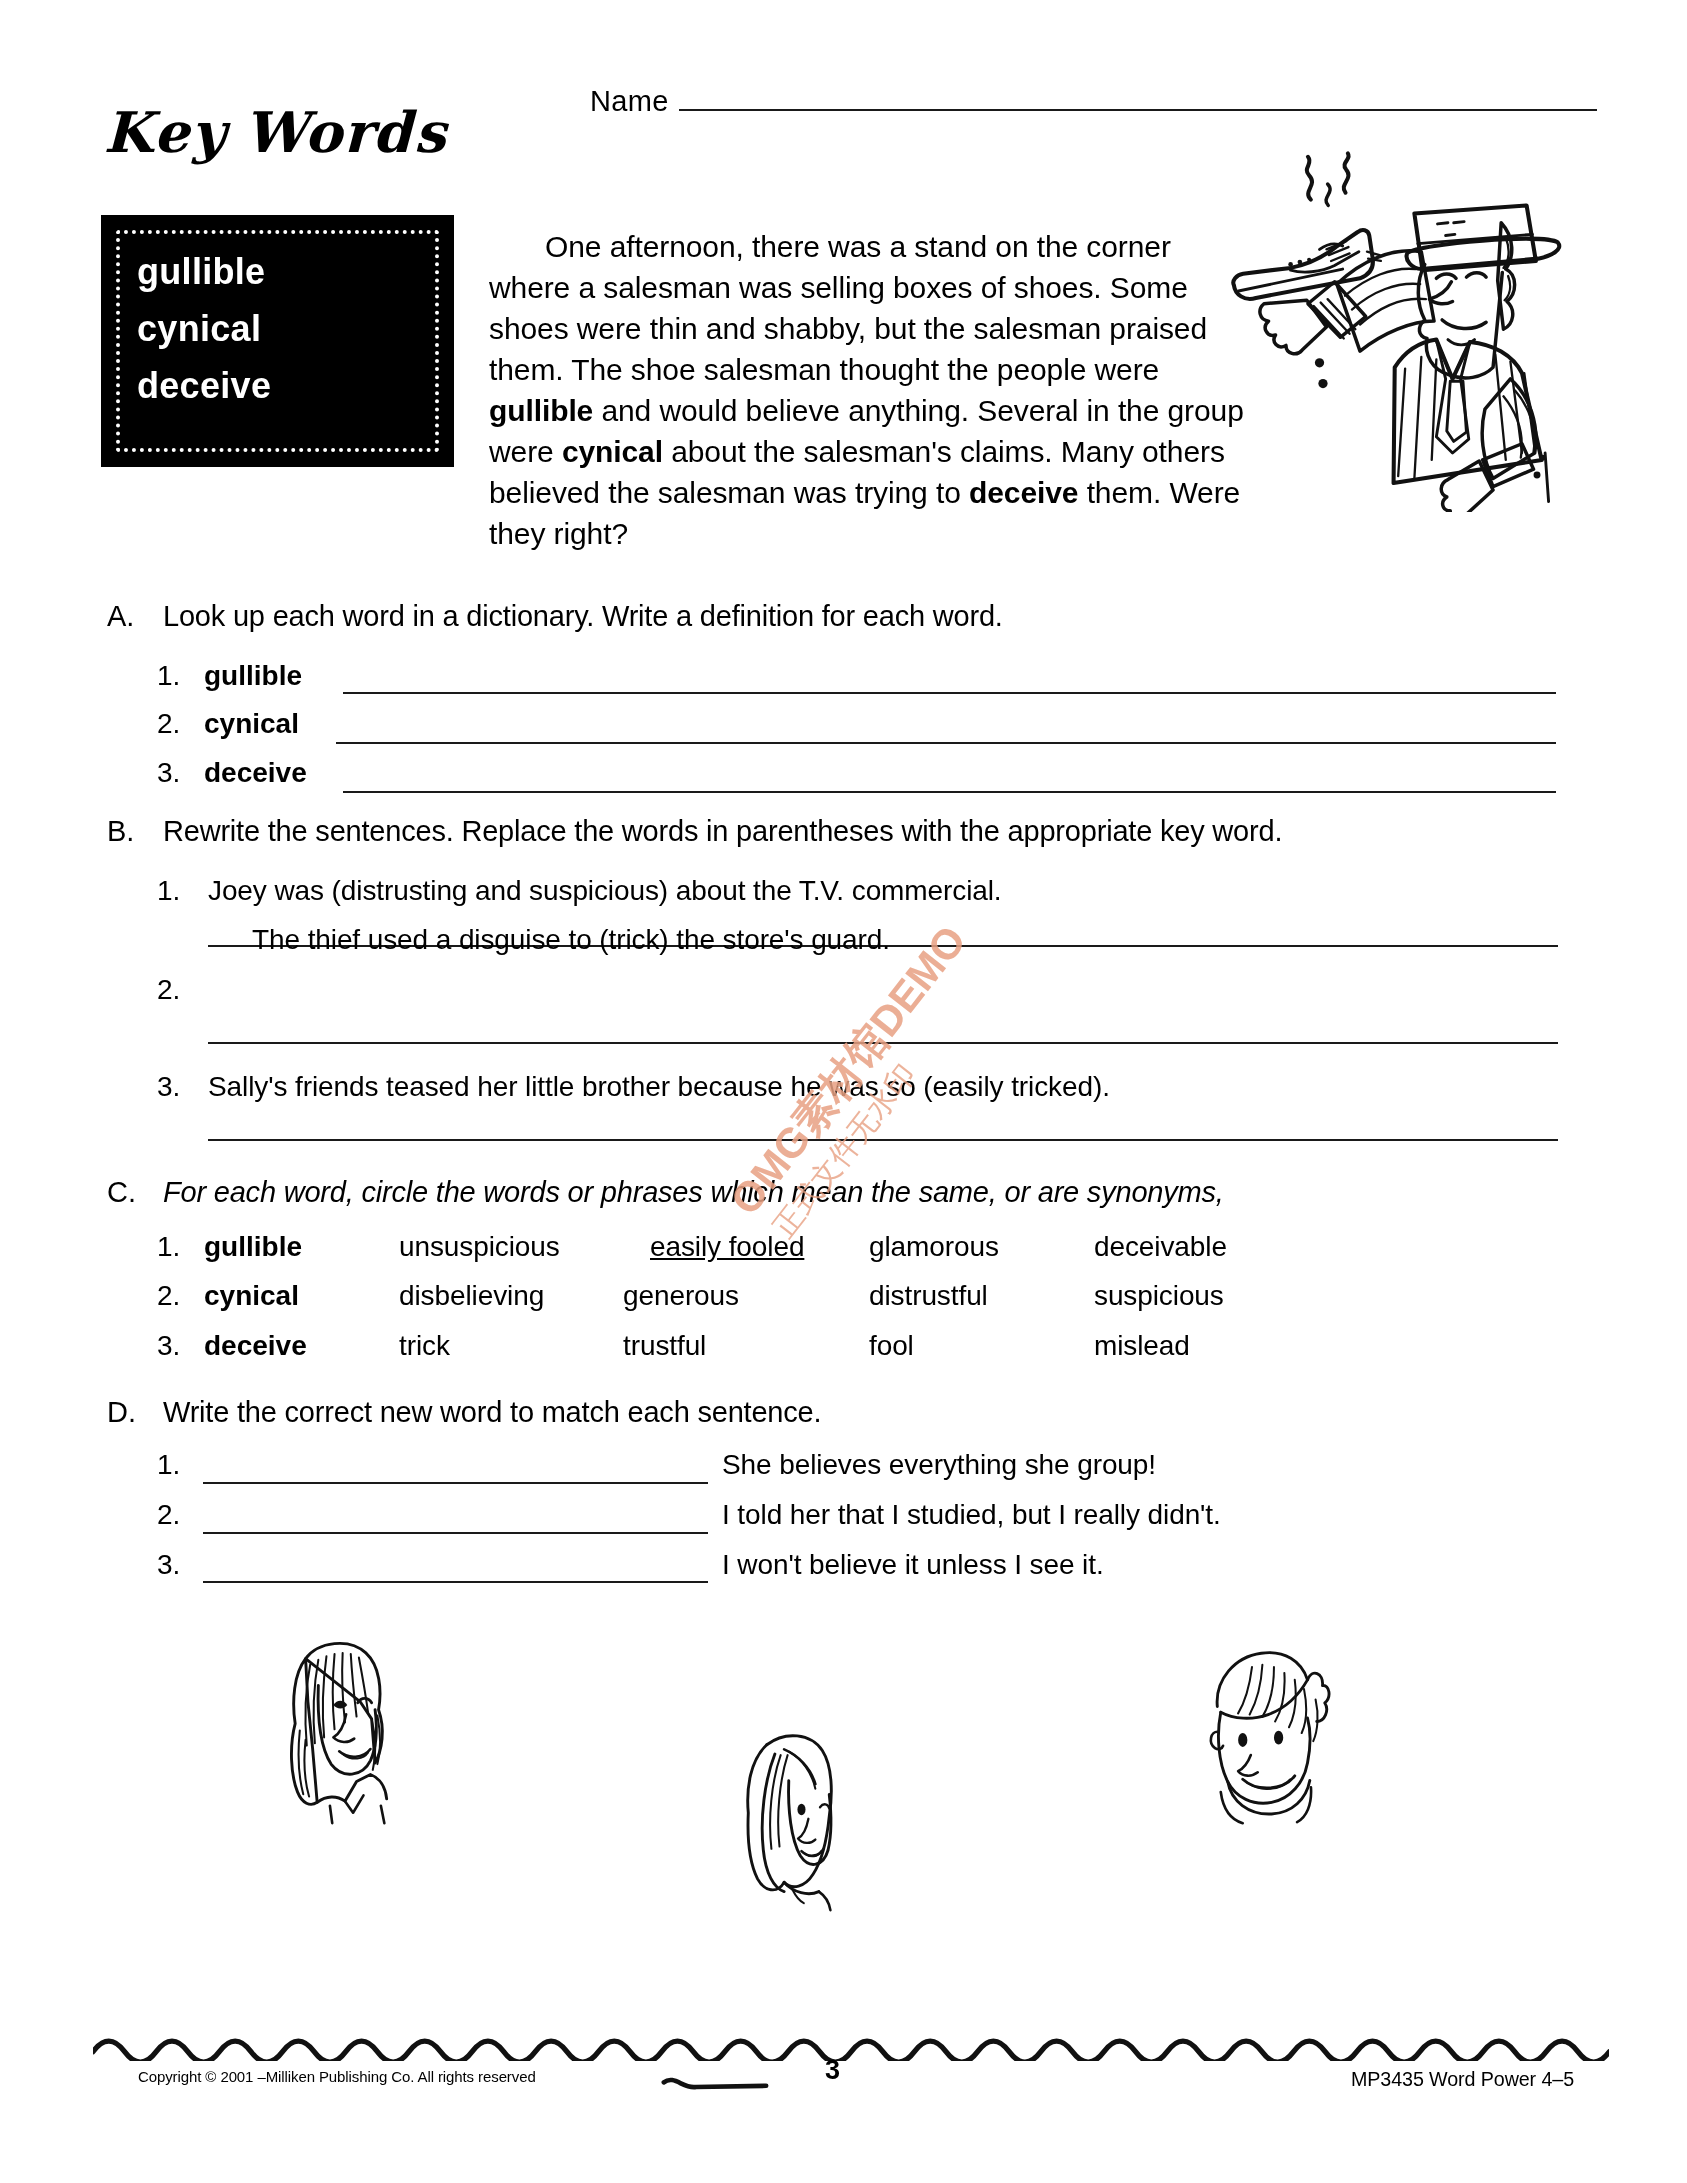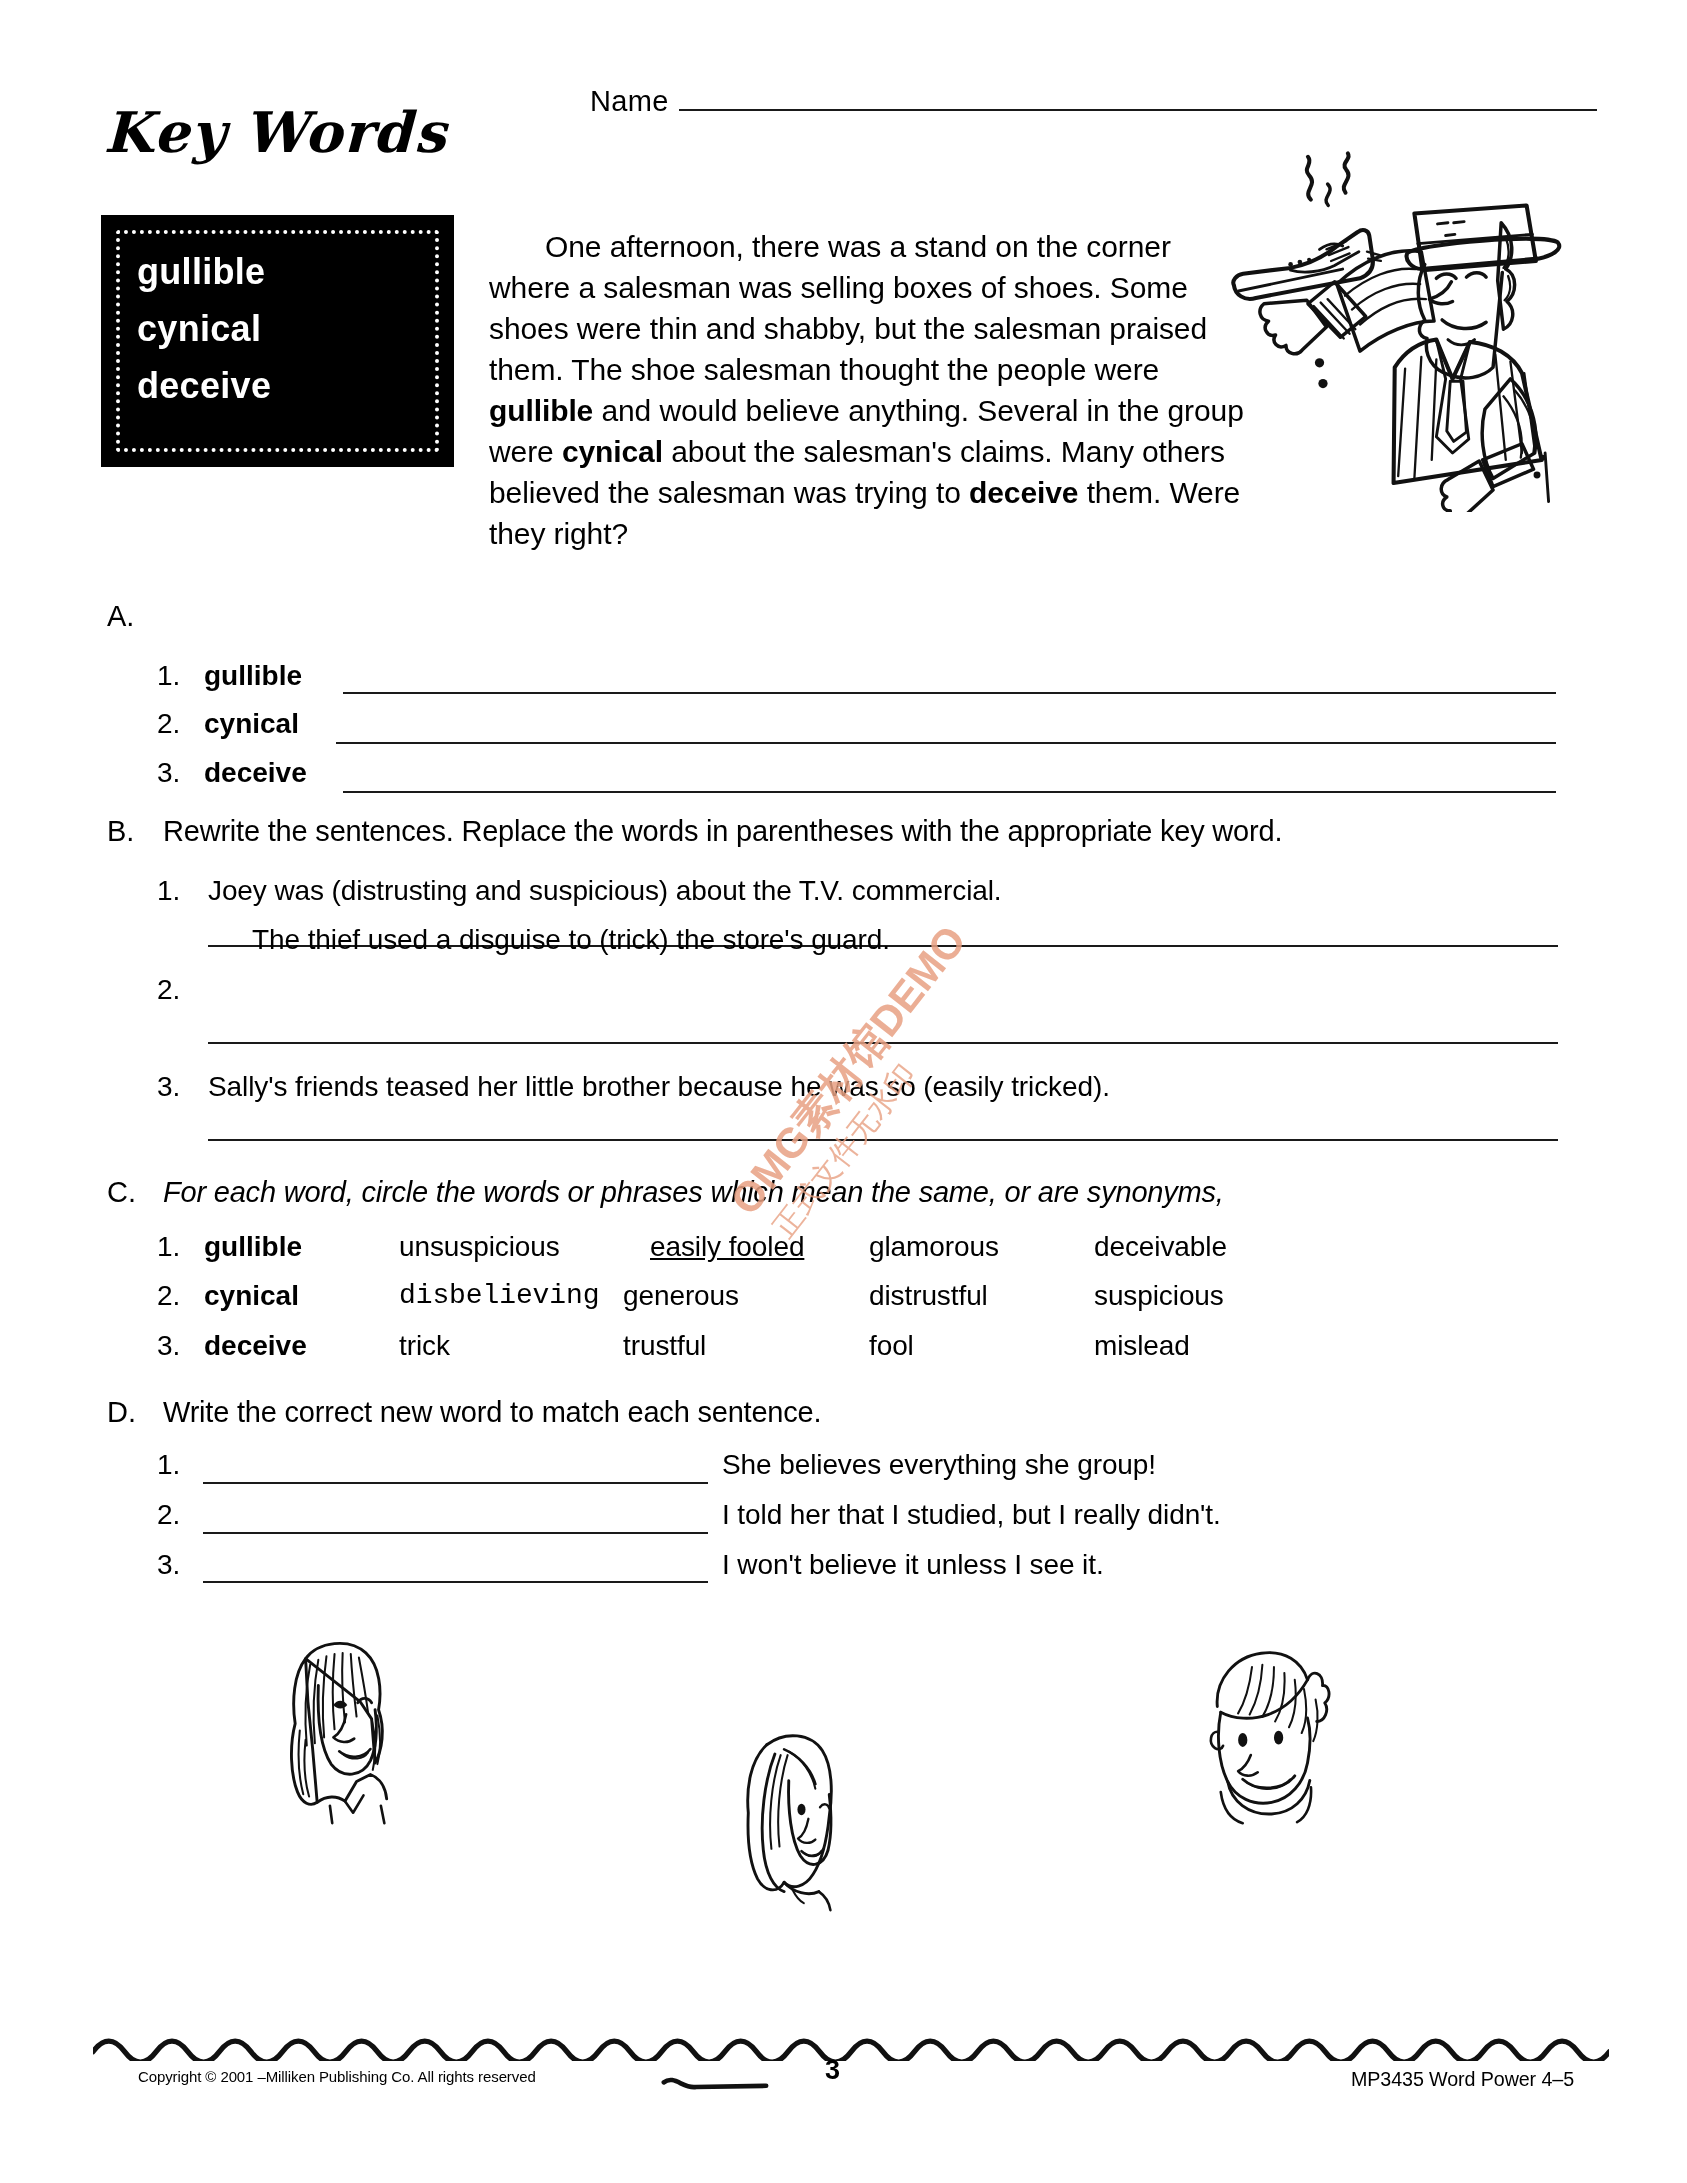--- a/index.html
+++ b/index.html
@@ -329,20 +329,21 @@
       <path d="M452 560 L520 532 L540 576 L470 606 Z" stroke-width="6"></path>
       <path d="M392 594 C378 600 376 618 390 624 C378 632 382 648 396 648
                C396 660 414 664 424 654 L470 612 L446 562 Z" stroke-width="6"></path>
       <circle cx="546" cy="586" r="6" fill="#111" stroke="none"></circle>
       <circle cx="556" cy="556" r="5" fill="#111" stroke="none"></circle>
       <path d="M560 548 L566 632" stroke-width="5"></path>
     </svg>
   </div>
 
   <div class="sec-letter" style="top:600px;">A.</div>
+  <div class="sec-head-text" style="top:600px;">Look up each word in a dictionary. Write a definition for each word.</div>
 
   <div class="item-num" style="left:157px; top:660px;">1.</div>
   <div class="item-word" style="left:204px; top:660px;">gullible</div>
   <div class="rule" style="left:343px; top:692px; width:1213px;"></div>
 
   <div class="item-num" style="left:157px; top:708px;">2.</div>
   <div class="item-word" style="left:204px; top:708px;">cynical</div>
   <div class="rule" style="left:336px; top:742px; width:1220px;"></div>
 
   <div class="item-num" style="left:157px; top:757px;">3.</div>
@@ -369,21 +370,21 @@
 
   <div class="item-num" style="left:157px; top:1231px;">1.</div>
   <div class="item-word" style="left:204px; top:1231px;">gullible</div>
   <div class="opt" style="left:399px; top:1231px;">unsuspicious</div>
   <div class="opt" style="left:650px; top:1231px;text-decoration:underline;">easily fooled</div>
   <div class="opt" style="left:869px; top:1231px;">glamorous</div>
   <div class="opt" style="left:1094px; top:1231px;">deceivable</div>
 
   <div class="item-num" style="left:157px; top:1280px;">2.</div>
   <div class="item-word" style="left:204px; top:1280px;">cynical</div>
-  <div class="opt" style="left:399px; top:1280px;font-family:Liberation Mono, monospace;">disbelieving</div>
+  <div class="opt" style="left:399px; top:1280px;">disbelieving</div>
   <div class="opt" style="left:623px; top:1280px;">generous</div>
   <div class="opt" style="left:869px; top:1280px;">distrustful</div>
   <div class="opt" style="left:1094px; top:1280px;">suspicious</div>
 
   <div class="item-num" style="left:157px; top:1330px;">3.</div>
   <div class="item-word" style="left:204px; top:1330px;">deceive</div>
   <div class="opt" style="left:399px; top:1330px;">trick</div>
   <div class="opt" style="left:623px; top:1330px;">trustful</div>
   <div class="opt" style="left:869px; top:1330px;">fool</div>
   <div class="opt" style="left:1094px; top:1330px;">mislead</div>

